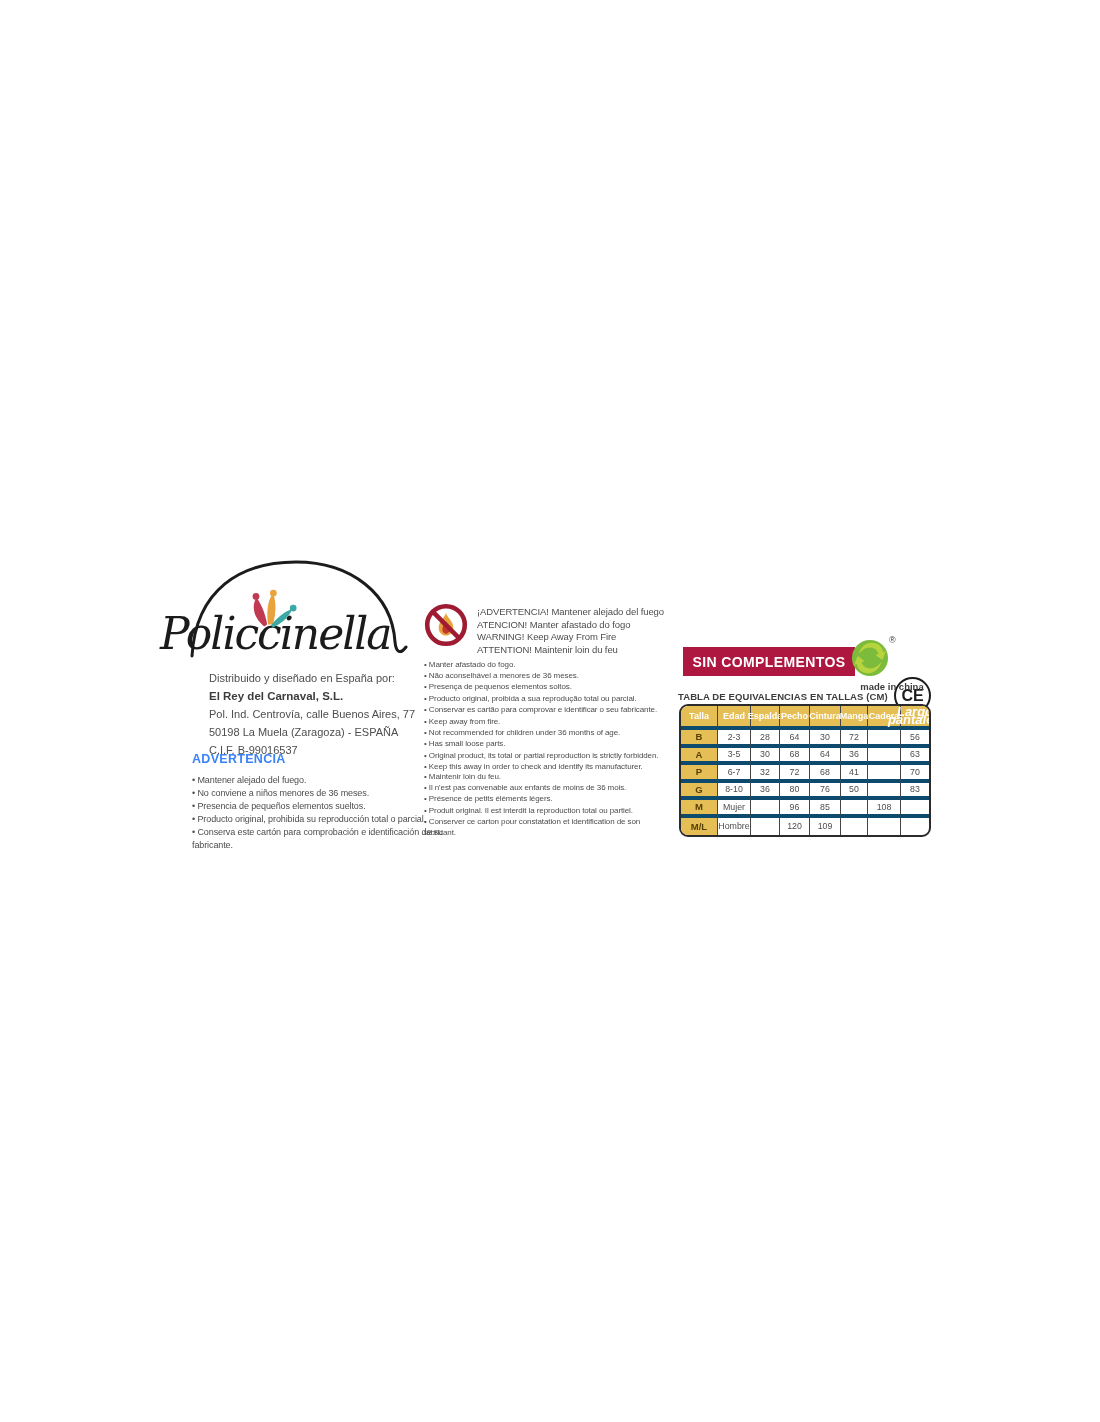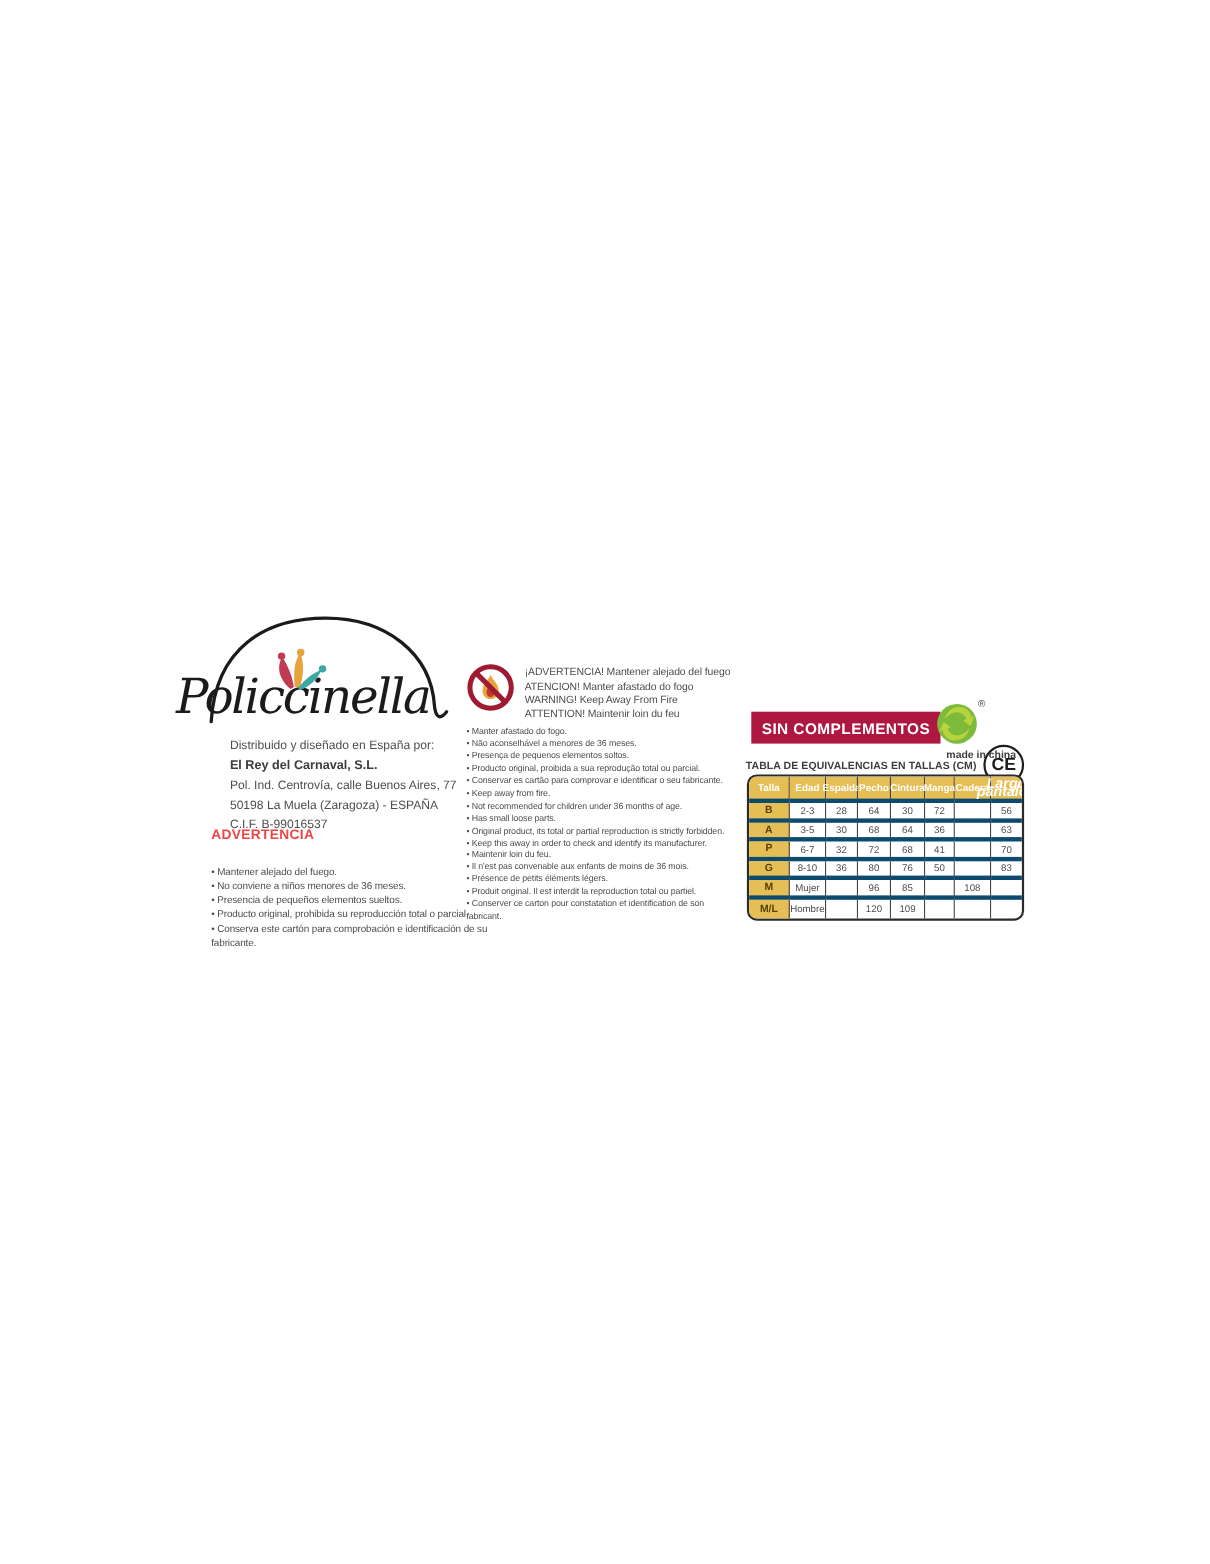--- a/index.html
+++ b/index.html
@@ -14,22 +14,22 @@
               letter-spacing:-2px; color:#1b1b1b; white-space:nowrap; }
   .hat { position:absolute; left:241px; top:589px; }
 
   
   .distributor { position:absolute; left:180px; top:669px; width:250px;
                  font-size:11px; line-height:18px; color:#4d4d4d;margin-left:29px; }
   .distributor .company { font-weight:bold; font-size:11.5px; color:#3c3c3c; }
 
   
   .advertencia { position:absolute; left:192px; top:752px; width:252px; color:#4d4d4d; }
-  .advertencia .adv-title { font-weight:bold; font-size:12.5px; color:#ef4444;
-                            letter-spacing:0.3px; margin-bottom:20px; }
+  .advertencia .adv-title { font-weight:bold; font-size:12.5px; color:#3b82f6;
+                            letter-spacing:0.3px; margin-bottom:8px; }
   .adv-item { font-size:9px; line-height:13px; letter-spacing:-0.1px; }
   .adv-item::before { content:"• "; }
 
   
   .warn-head { position:absolute; left:424px; top:603px; width:250px; display:flex; }
   .fire-icon { flex:0 0 auto; }
   .warn-head-lines { margin-left:9px; padding-top:3px; }
   .warn-head-line { font-size:9.5px; line-height:12.5px; color:#4d4d4d; letter-spacing:-0.1px; }
 
   .wlist { position:absolute; left:424px; width:246px; }

